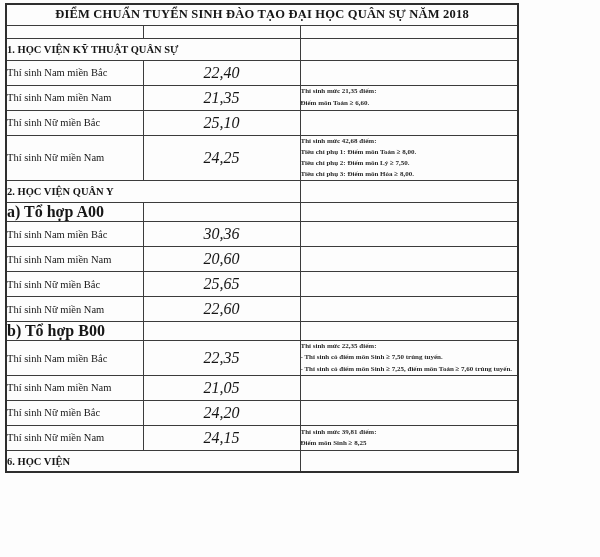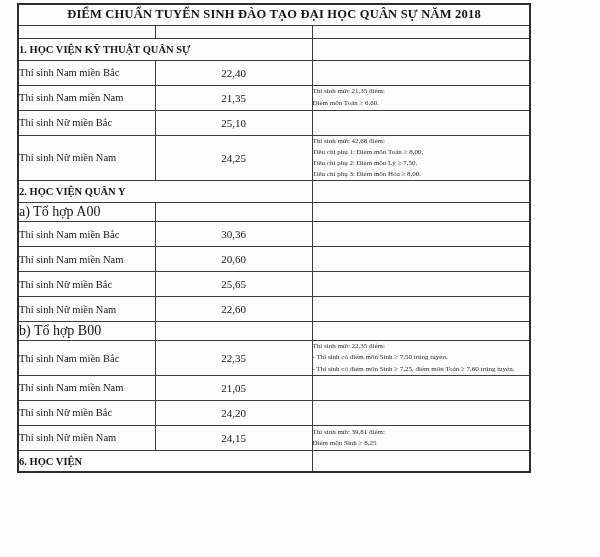--- a/index.html
+++ b/index.html
@@ -12,21 +12,21 @@
     color: #161616;
   }
   .page {
     position: relative;
     width: 600px; height: 557px;
     background: #fdfdfd;
     overflow: hidden;
   }
   table.doc-table {
     position: absolute;
-    left: 17px; top: 3px;
+    left: 5px; top: 3px;
     width: 512px;
     border-collapse: collapse;
     table-layout: fixed;
     border: 2px solid #2e2e2e;
   }
   td.cell {
     border: 1.5px solid #3c3c3c;
     padding: 0;
     vertical-align: middle;
     overflow: hidden;
@@ -45,39 +45,40 @@
     font-size: 12.5px;
     letter-spacing: 0.2px;
     white-space: nowrap;
   }
   .hdr { font-weight: bold; font-size: 10.5px; }
   .hdr-left   { padding-left: 5px; text-align: left; }
   .hdr-center { text-align: center; }
   .hdr-small  { font-size: 9.5px; }
 
   .label { padding-left: 4px; font-size: 10.5px; text-align: left; font-family: Liberation Serif, serif; }
-  .score { text-align: center; font-size: 11px; }
+  .score { text-align: center; font-size: 16px; font-style: italic; }
   .note  { padding: 2px 6px; vertical-align: middle; }
   .note-line {
     font-size: 7px;
     line-height: 1.6;
     color: #2a2a2a;
     white-space: normal;
+    font-weight: bold;
   }
   .section-label {
     padding-left: 4px;
     font-weight: bold;
     font-size: 10.5px;
     text-align: left;
     white-space: nowrap;
   }
   .sub-label {
     padding-left: 4px;
-    font-weight: normal;
-    font-size: 14px;
+    font-weight: bold;
+    font-size: 16px;
     text-align: left;
   }
 </style>
 </head>
 <body>
 
 <div class="page">
   <table class="doc-table">
     <colgroup>
       <col style="width:137px">

